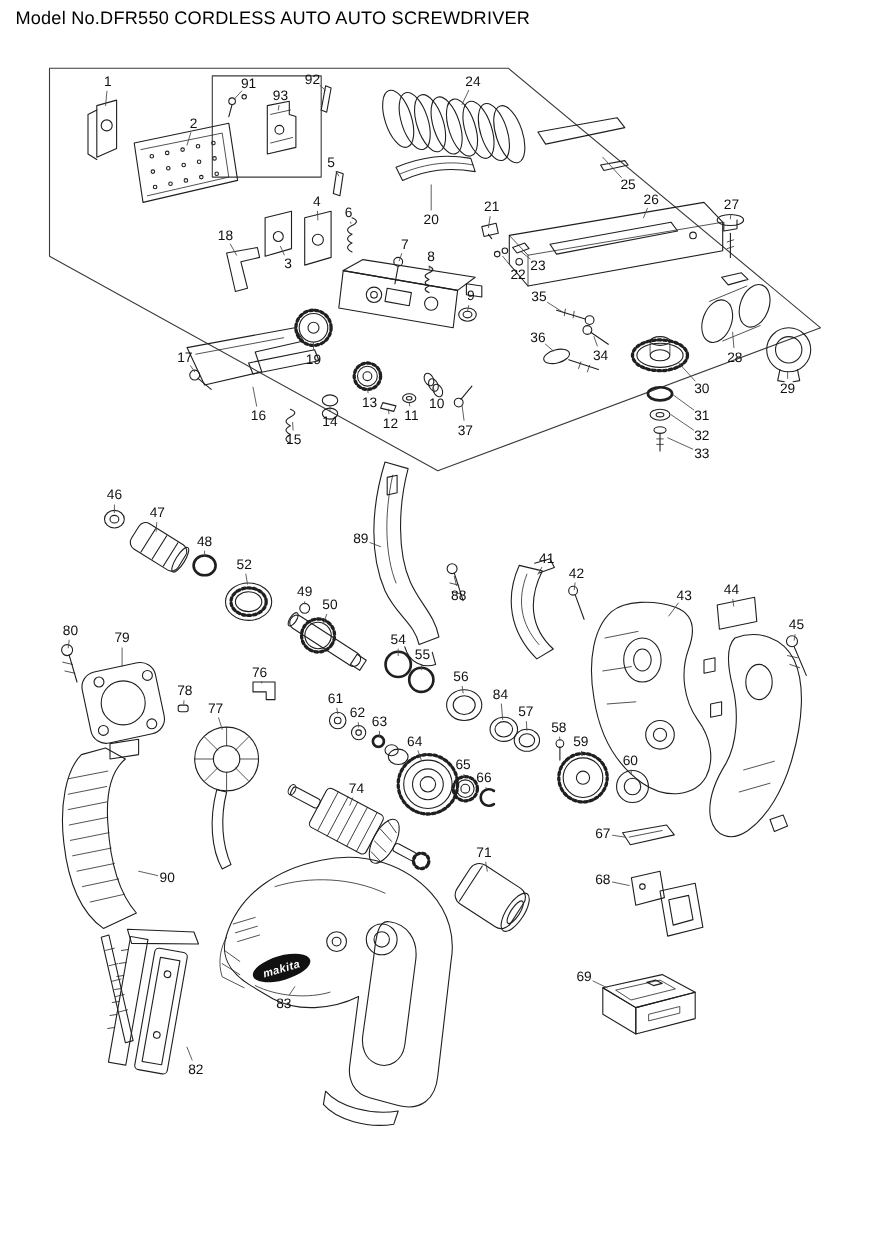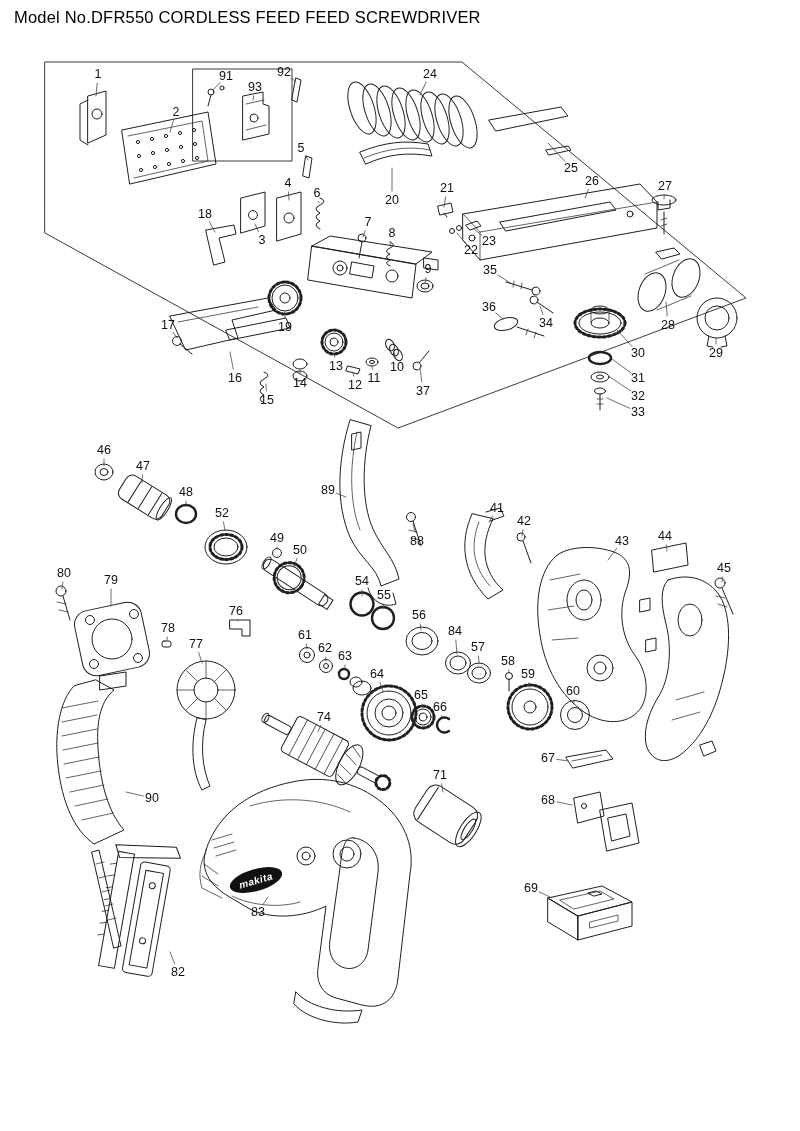--- a/index.html
+++ b/index.html
@@ -13,21 +13,21 @@
   #artwork .thin{stroke-width:.7;}
   #artwork .thick{stroke-width:2.4;}
   #artwork .teeth{stroke-width:3;stroke-dasharray:2.5 2.6;}
   #boundary path,#boundary rect{fill:none;stroke:#3a3a3a;stroke-width:1;}
   #labels-layer text{font:12.5px "Liberation Sans",sans-serif;fill:#101010;text-anchor:middle;}
   #labels-layer line{stroke:#4a4a4a;stroke-width:.8;}
 </style>
 </head>
 <body>
 
-<div class="page-title">Model No.DFR550 CORDLESS FEED FEED SCREWDRIVER</div>
+<div class="page-title">Model No.DFR550 CORDLESS AUTO AUTO SCREWDRIVER</div>
 
 <svg id="artwork" width="800" height="1131" viewBox="0 0 800 1131">
 
   <g id="boundary">
     <path d="M45 62 H462 L746 298 L398 428 L45 233 Z"></path>
     <rect x="193" y="69" width="99" height="92"></rect>
   </g>
 
   <g>
     <path d="M88 96 l18 -5 v44 l-18 8 Z"></path>

